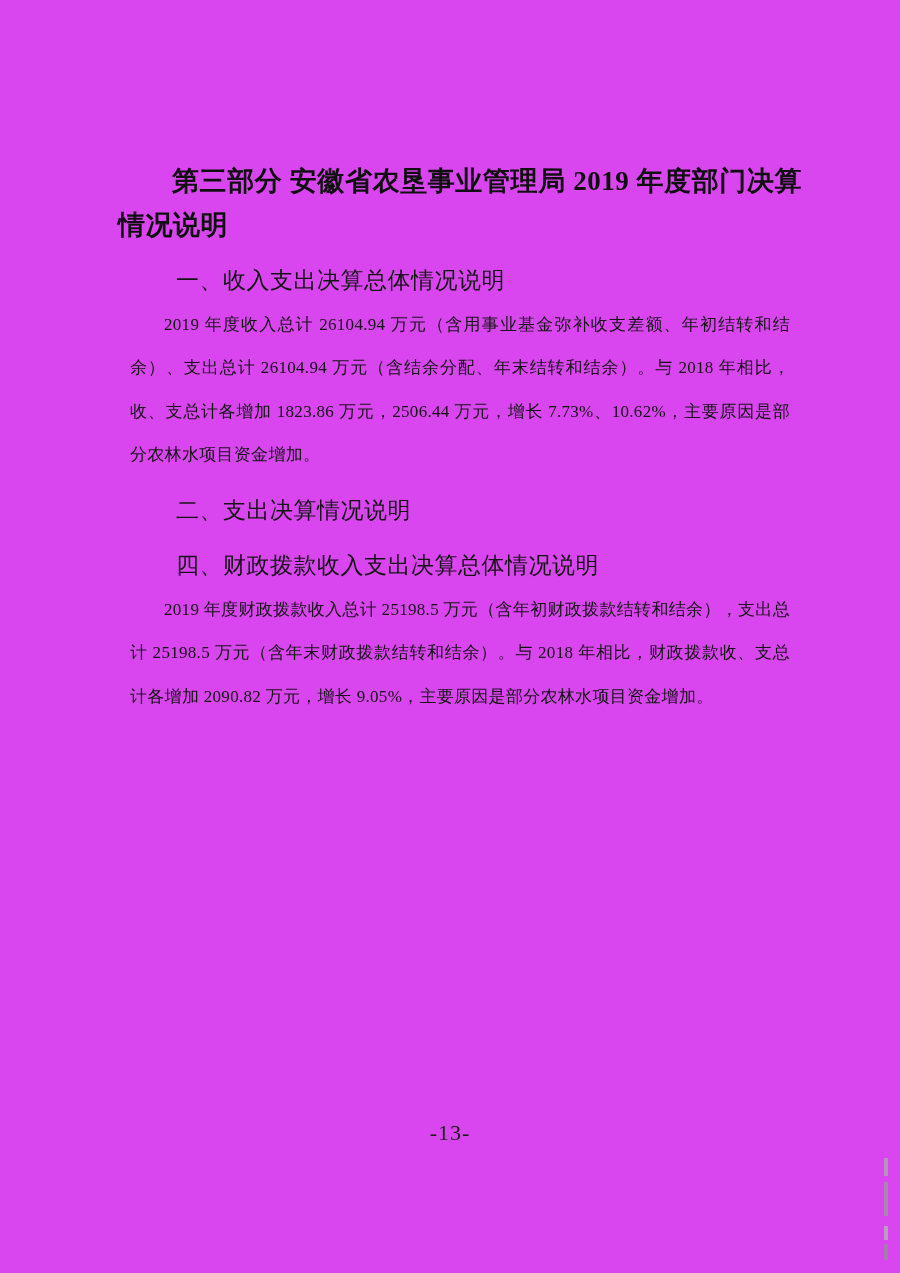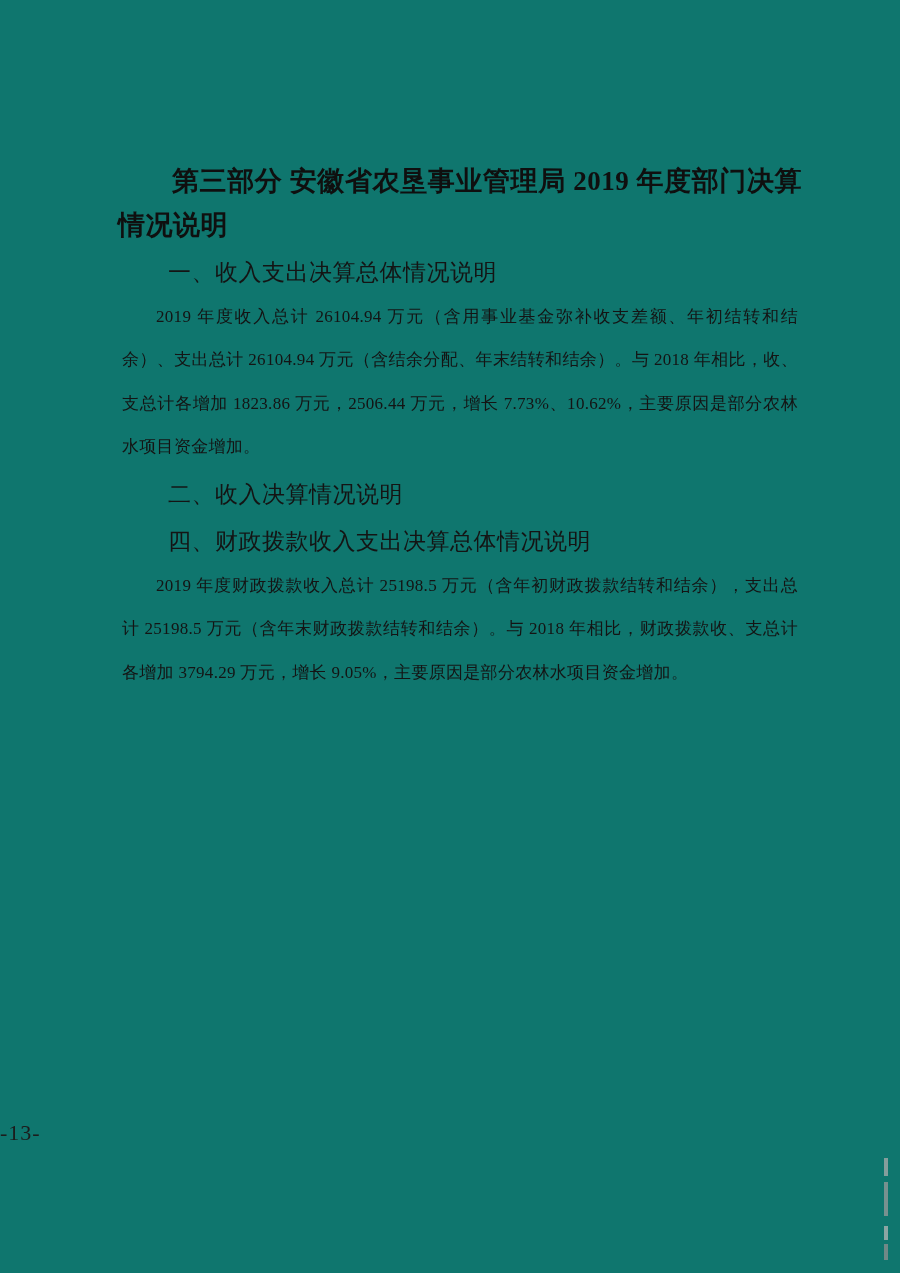--- a/index.html
+++ b/index.html
@@ -5,42 +5,42 @@
     * { box-sizing: border-box; }
     html, body {
       margin: 0;
       padding: 0;
       background: #ffffff;
     }
     .page {
       position: relative;
       width: 900px;
       height: 1273px;
-      background: #0f766e;
+      background: #d946ef;
       overflow: hidden;
       font-family: "Liberation Serif", "DejaVu Serif", serif;
       color: #141414;
     }
     .content {
       position: absolute;
       left: 118px;
       top: 160px;
       width: 684px;
     }
     .doc-title {
       margin: 0;
       font-size: 27px;
       font-weight: bold;
       line-height: 43.5px;
       text-indent: 2em;
       text-align: justify;
       letter-spacing: 0.5px;
       color: #0f0f0f;
     }
-    .section { margin: 4px; }
+    .section { margin: 12px; }
     .section-heading {
       margin: 0;
       font-size: 23px;
       font-weight: normal;
       line-height: 43.5px;
       text-indent: 2em;
       letter-spacing: 0.5px;
       white-space: nowrap;
     }
     .section-body {
@@ -49,21 +49,21 @@
       line-height: 43.5px;
       text-indent: 2em;
       text-align: justify;
       letter-spacing: 0.3px;
     }
     .page-number {
       position: absolute;
       top: 1118px;
       left: 0;
       width: 900px;
-      text-align: left;
+      text-align: center;
       font-size: 22px;
       line-height: 30px;
       color: #1c1c1c;
       letter-spacing: 1px;
     }
     .scan-artifact {
       position: absolute;
       left: 884px;
       top: 1158px;
       width: 4px;
@@ -89,27 +89,27 @@
   <div class="content">
 
     <h1 class="doc-title">第三部分 安徽省农垦事业管理局 2019 年度部门决算情况说明</h1>
 
     <section class="section">
       <h2 class="section-heading">一、收入支出决算总体情况说明</h2>
       <p class="section-body">2019 年度收入总计 26104.94 万元（含用事业基金弥补收支差额、年初结转和结余）、支出总计 26104.94 万元（含结余分配、年末结转和结余）。与 2018 年相比，收、支总计各增加 1823.86 万元，2506.44 万元，增长 7.73%、10.62%，主要原因是部分农林水项目资金增加。</p>
     </section>
 
     <section class="section">
-      <h2 class="section-heading">二、收入决算情况说明</h2>
+      <h2 class="section-heading">二、支出决算情况说明</h2>
     </section>
 
 
     <section class="section">
       <h2 class="section-heading">四、财政拨款收入支出决算总体情况说明</h2>
-      <p class="section-body">2019 年度财政拨款收入总计 25198.5 万元（含年初财政拨款结转和结余），支出总计 25198.5 万元（含年末财政拨款结转和结余）。与 2018 年相比，财政拨款收、支总计各增加 3794.29 万元，增长 9.05%，主要原因是部分农林水项目资金增加。</p>
+      <p class="section-body">2019 年度财政拨款收入总计 25198.5 万元（含年初财政拨款结转和结余），支出总计 25198.5 万元（含年末财政拨款结转和结余）。与 2018 年相比，财政拨款收、支总计各增加 2090.82 万元，增长 9.05%，主要原因是部分农林水项目资金增加。</p>
     </section>
 
   </div>
 
   <div class="page-number">-13-</div>
 
   <div class="scan-artifact"></div>
 </div>
 
 </body></html>

